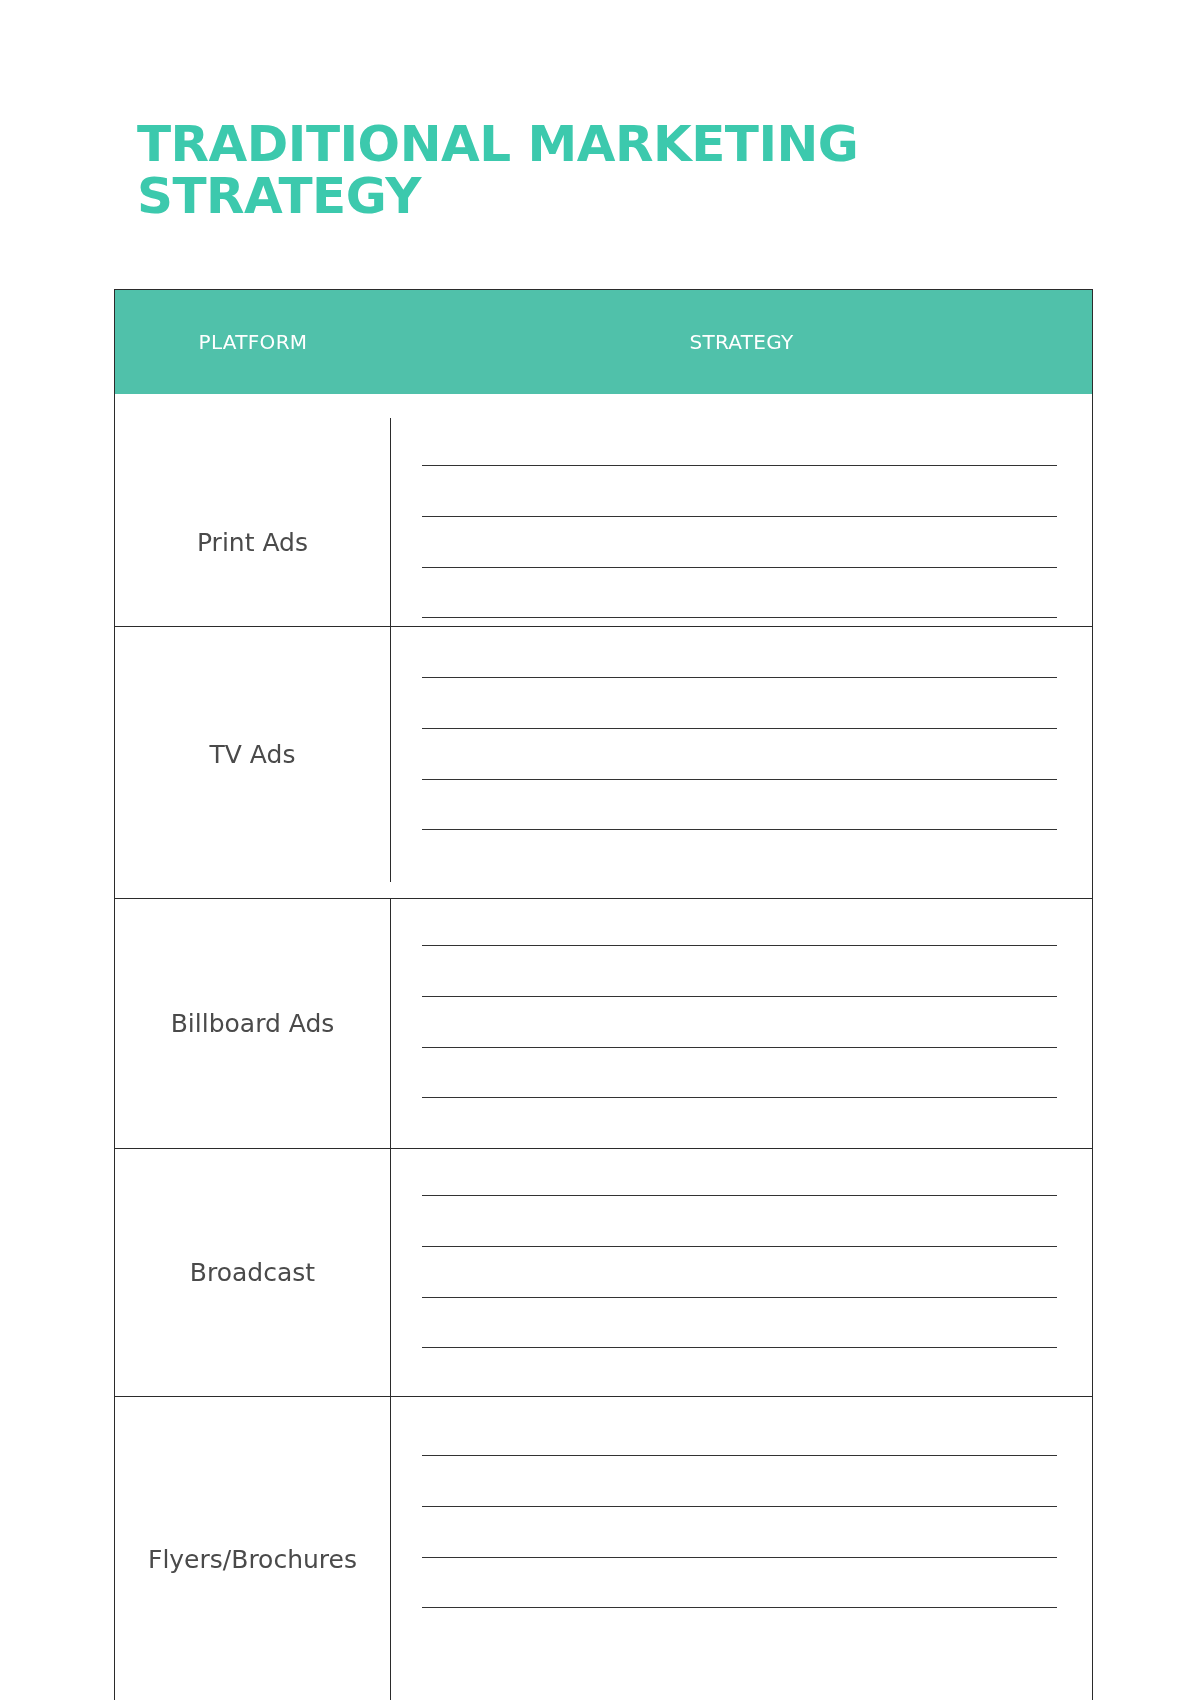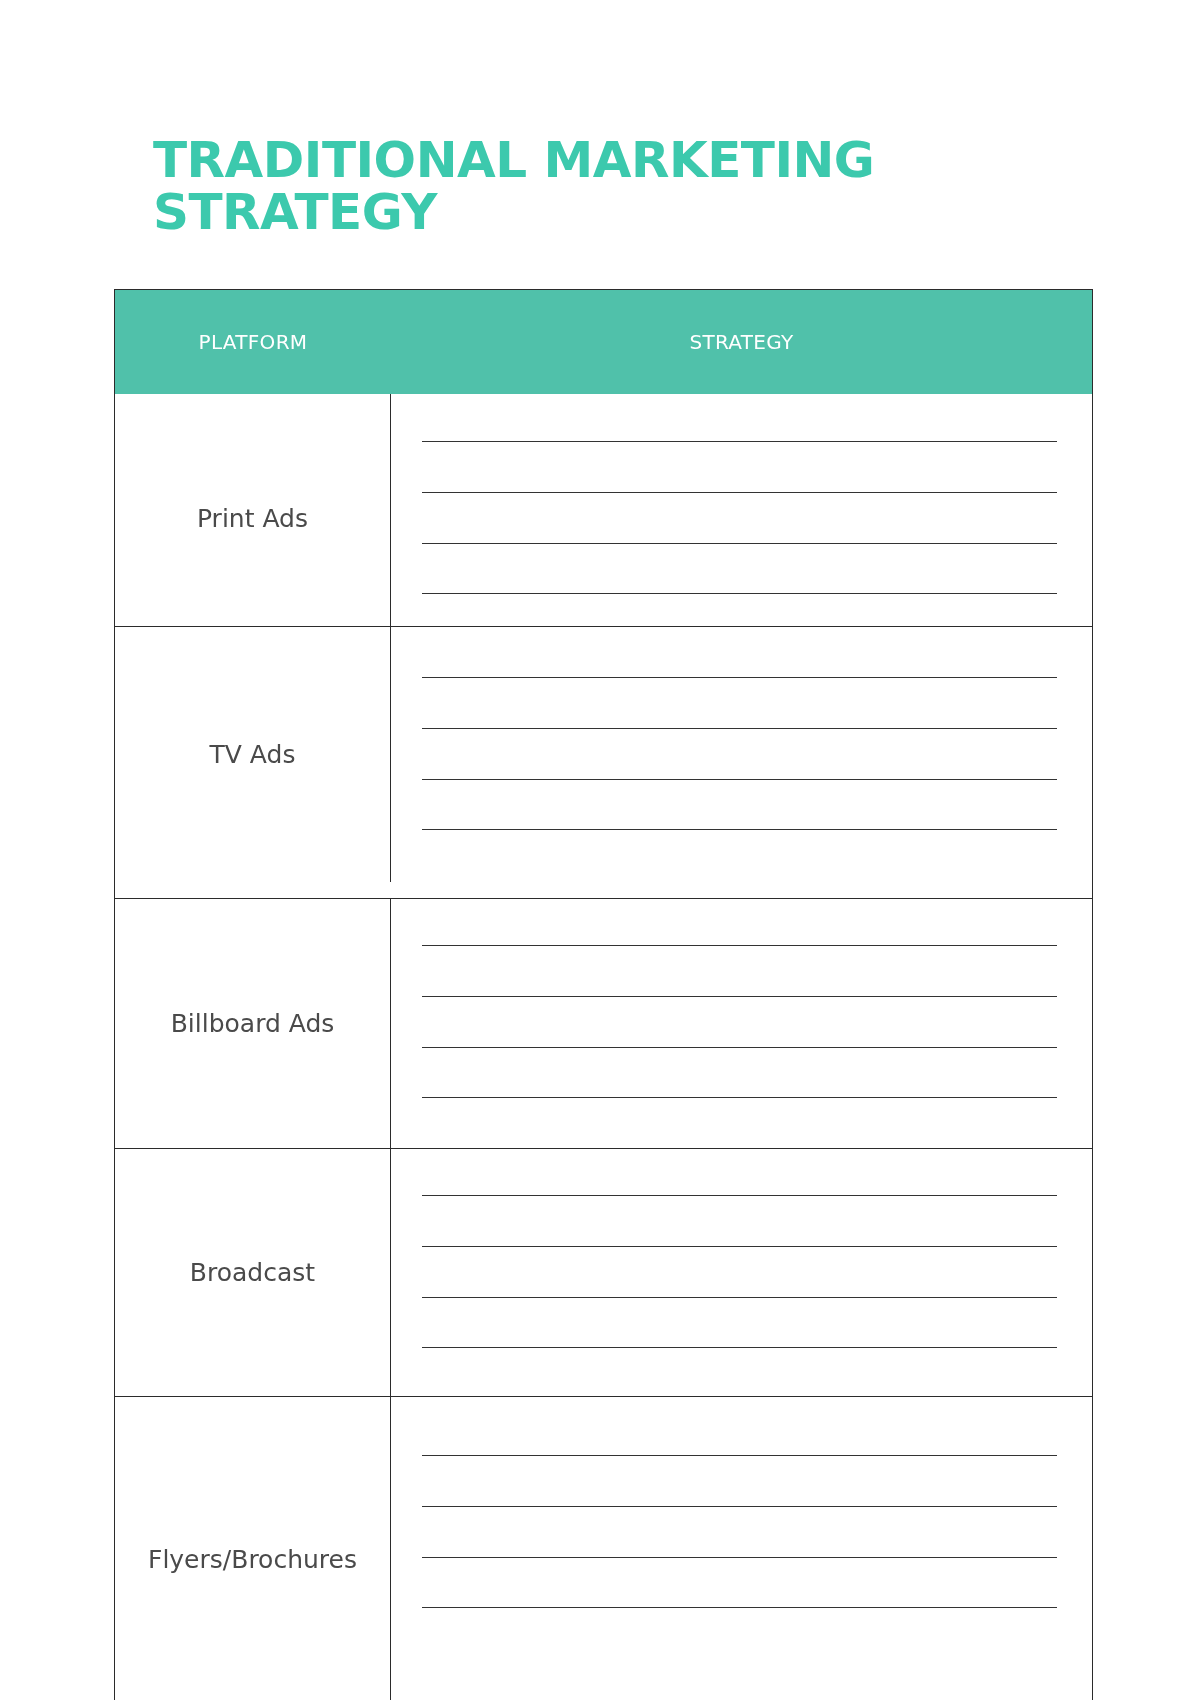--- a/index.html
+++ b/index.html
@@ -1,18 +1,18 @@
 <!DOCTYPE html>
 <html><head>
 <meta charset="utf-8">
 <style>
   html, body { margin: 0; padding: 0; background: #ffffff; }
   body { width: 1200px; height: 1700px; position: relative; overflow: hidden; font-family: "DejaVu Sans", sans-serif; }
   .title {
-    position: absolute; left: 137px; top: 118px; margin: 16px;
+    position: absolute; left: 137px; top: 118px; margin: 0;
     color: #3cc9ad; font-family: "DejaVu Sans", sans-serif; font-weight: bold;
     font-size: 50px; line-height: 52px; letter-spacing: -0.5px;
   }
   .title span { display: block; }
   .table {
     position: absolute; left: 114px; top: 289px; width: 979px; height: 1433px;
     border: 1.5px solid #2b2b2b; box-sizing: border-box;
   }
   .thead {
     position: absolute; left: 0; top: 0; right: 0; height: 104px;
@@ -20,21 +20,21 @@
   }
   .th {
     position: absolute; top: 0; height: 104px; display: flex; align-items: center; justify-content: center;
     color: #ffffff; font-size: 20px; letter-spacing: 0.3px;
   }
   .th.platform { left: 0; width: 276px; }
   .th.strategy { left: 276px; right: 0; }
   .row {
     position: absolute; left: 0; right: 0; border-top: 1.5px solid #2b2b2b; box-sizing: border-box;
   }
-  .row.first { border-top: none; }
+  .row.first { border-top: none; margin-top: 24px; }
   .cell-platform {
     position: absolute; left: 0; top: 0; bottom: 0; width: 276px;
     border-right: 1.5px solid #2b2b2b; box-sizing: border-box;
     display: flex; align-items: center; justify-content: center;
     color: #4a4a4a; font-size: 25px;
   }
   .cell-strategy { position: absolute; left: 276px; right: 0; top: 0; bottom: 0; }
   .write-line {
     position: absolute; left: 31px; right: 35px; height: 0; border-top: 1.8px solid #333333;
   }

